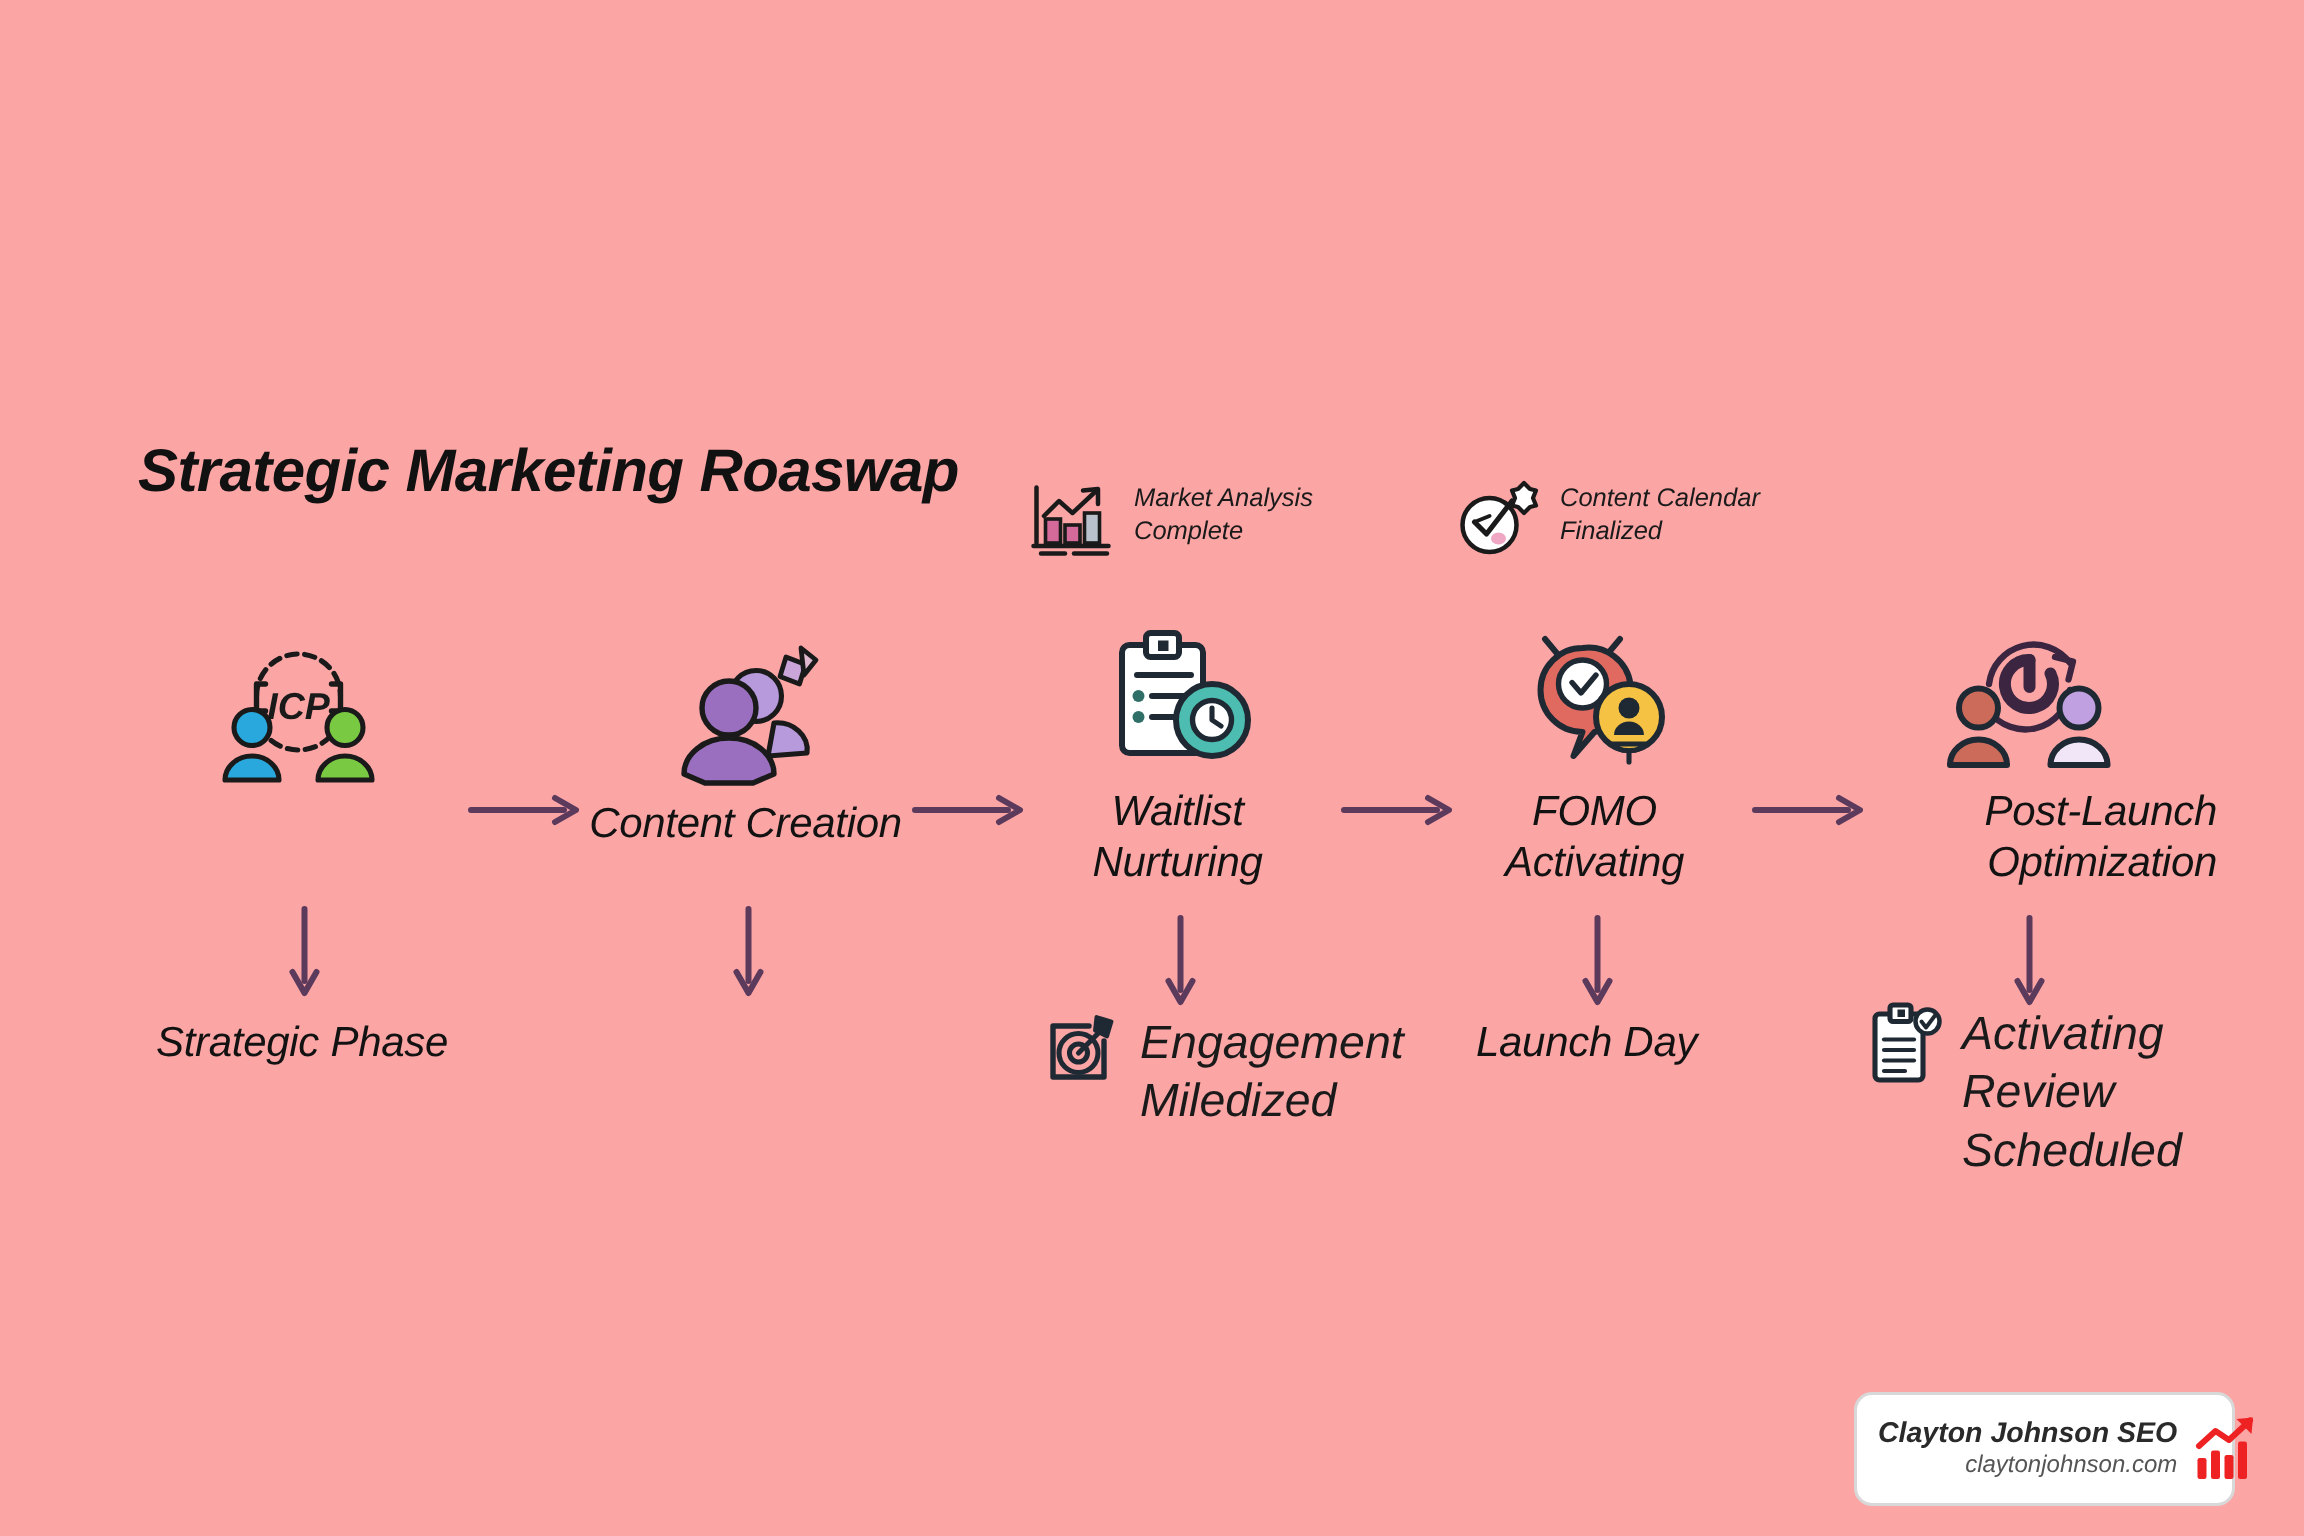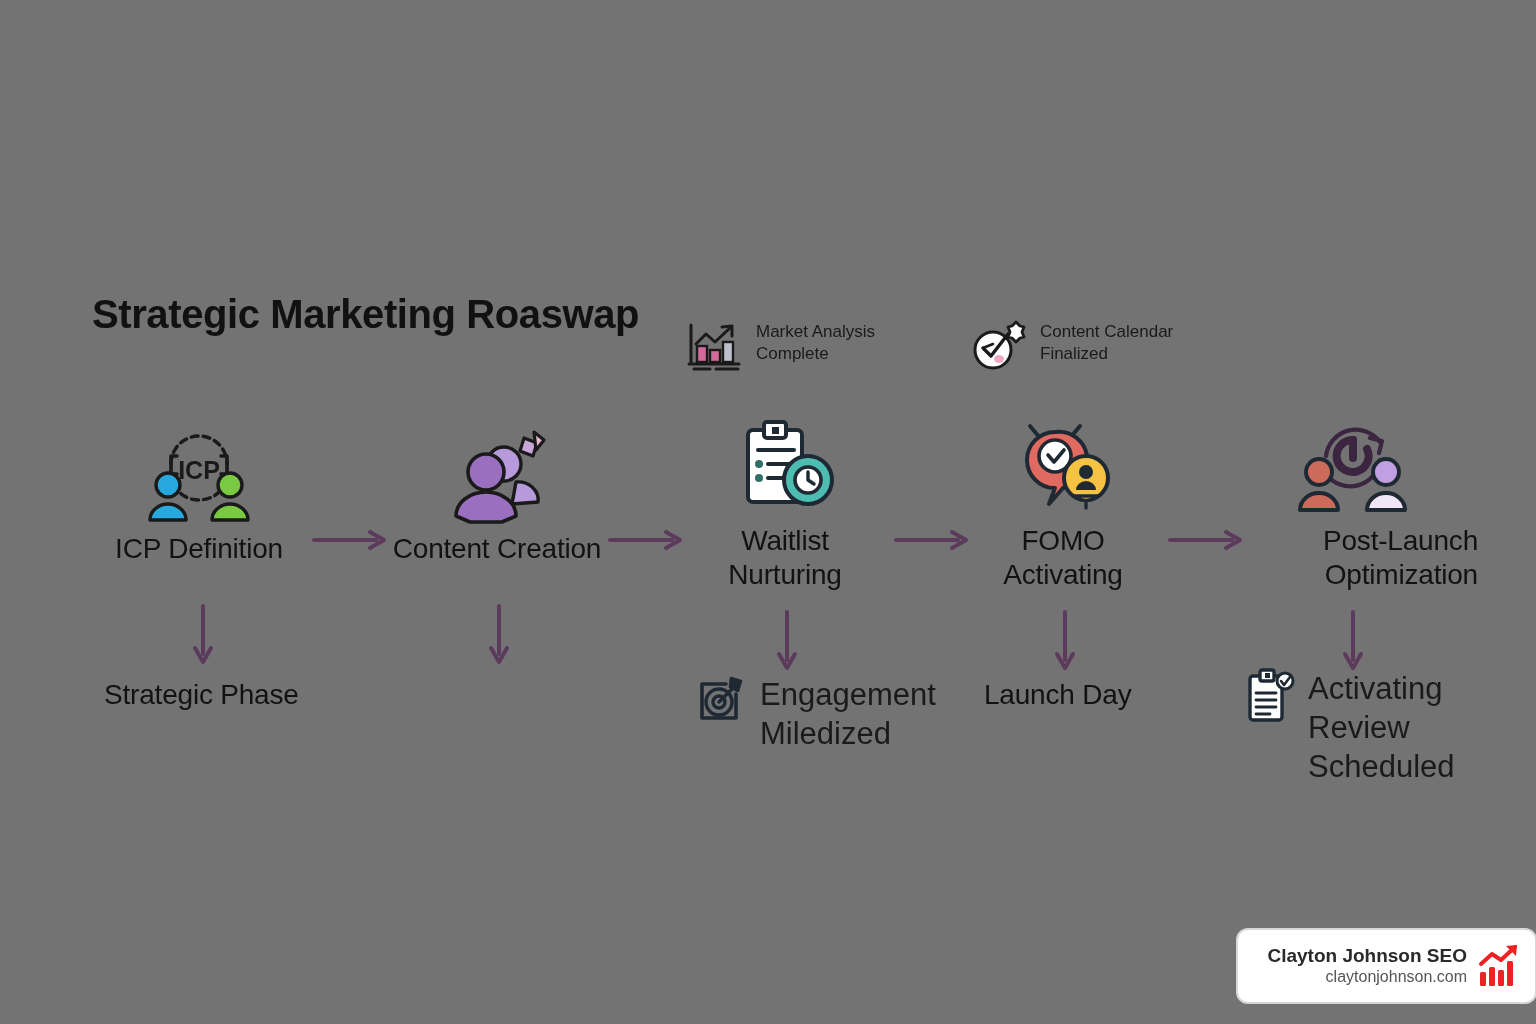--- a/index.html
+++ b/index.html
@@ -7,21 +7,22 @@
     width: 1536px;
     height: 1024px;
     background: #ffffff;
     font-family: "Liberation Sans", sans-serif;
     overflow: hidden;
   }
   #canvas {
     position: relative;
     width: 1536px;
     height: 1024px;
-    background: #737373;
+    background: #fca5a5;
+    font-style: italic;
   }
 
   
   #title {
     position: absolute;
     left: 92px;
     top: 292px;
     font-size: 40px;
     font-weight: bold;
     letter-spacing: -0.4px;
@@ -132,21 +133,21 @@
   #outcome-0 { left: 104px;  top: 678px; }
   #outcome-1 { left: 698px;  top: 674px; }
   #outcome-2 { left: 984px;  top: 678px; }
   #outcome-3 { left: 1246px; top: 668px; }
 
   
   #brand {
     position: absolute;
     left: 1236px;
     top: 928px;
-    width: 301px;
+    width: 254px;
     height: 76px;
     background: #ffffff;
     border: 2px solid #d8d8d8;
     border-radius: 12px;
     display: flex;
     align-items: center;
     padding: 0 14px;
     gap: 10px;
   }
   #brand .brand-text { flex: 1 1 auto; text-align: right; }
@@ -213,21 +214,20 @@
         <path d="M30 56 a26 22 0 0 0 50 0" fill="none" stroke="#1a1a1a" stroke-width="3.4" stroke-dasharray="7 5" stroke-linecap="round"></path>
         <polyline points="33,46 27,46 27,28 33,28" fill="none" stroke="#1a1a1a" stroke-width="3.6" stroke-linecap="round" stroke-linejoin="round"></polyline>
         <polyline points="77,28 83,28 83,46 77,46" fill="none" stroke="#1a1a1a" stroke-width="3.6" stroke-linecap="round" stroke-linejoin="round"></polyline>
         <text x="55" y="51" text-anchor="middle" font-family="Liberation Sans, sans-serif" font-size="25" font-weight="bold" fill="#1a1a1a">ICP</text>
         <circle cx="24" cy="57" r="12" fill="#29a8dd" stroke="#1a1a1a" stroke-width="3.4"></circle>
         <path d="M6 92 a18 16 0 0 1 36 0 z" fill="#29a8dd" stroke="#1a1a1a" stroke-width="3.4" stroke-linejoin="round"></path>
         <circle cx="86" cy="57" r="12" fill="#7ac943" stroke="#1a1a1a" stroke-width="3.4"></circle>
         <path d="M68 92 a18 16 0 0 1 36 0 z" fill="#7ac943" stroke="#1a1a1a" stroke-width="3.4" stroke-linejoin="round"></path>
       </svg>
     </div>
-    <div class="step-label">ICP Definition</div>
   </div>
 
   <div class="step" id="step-1">
     <div class="step-icon">
       <svg viewBox="0 0 110 96" width="110" height="96">
         <circle cx="62" cy="36" r="17" fill="#b79adb" stroke="#1a1a1a" stroke-width="3.4"></circle>
         <path d="M70 76 a22 20 0 0 1 0 0 l4 -22 a20 18 0 0 1 22 20 z" fill="#b79adb" stroke="#1a1a1a" stroke-width="3.4" stroke-linejoin="round"></path>
         <path d="M82 10 l13 5 -4 13 -13 -5 z" fill="#c9a5d9" stroke="#1a1a1a" stroke-width="3.2" stroke-linejoin="round"></path>
         <path d="M92 4 l10 8 -8 10 z" fill="#e0b8cf" stroke="#1a1a1a" stroke-width="3.2" stroke-linejoin="round"></path>
         <circle cx="44" cy="44" r="18" fill="#9b6fc0" stroke="#1a1a1a" stroke-width="3.6"></circle>

